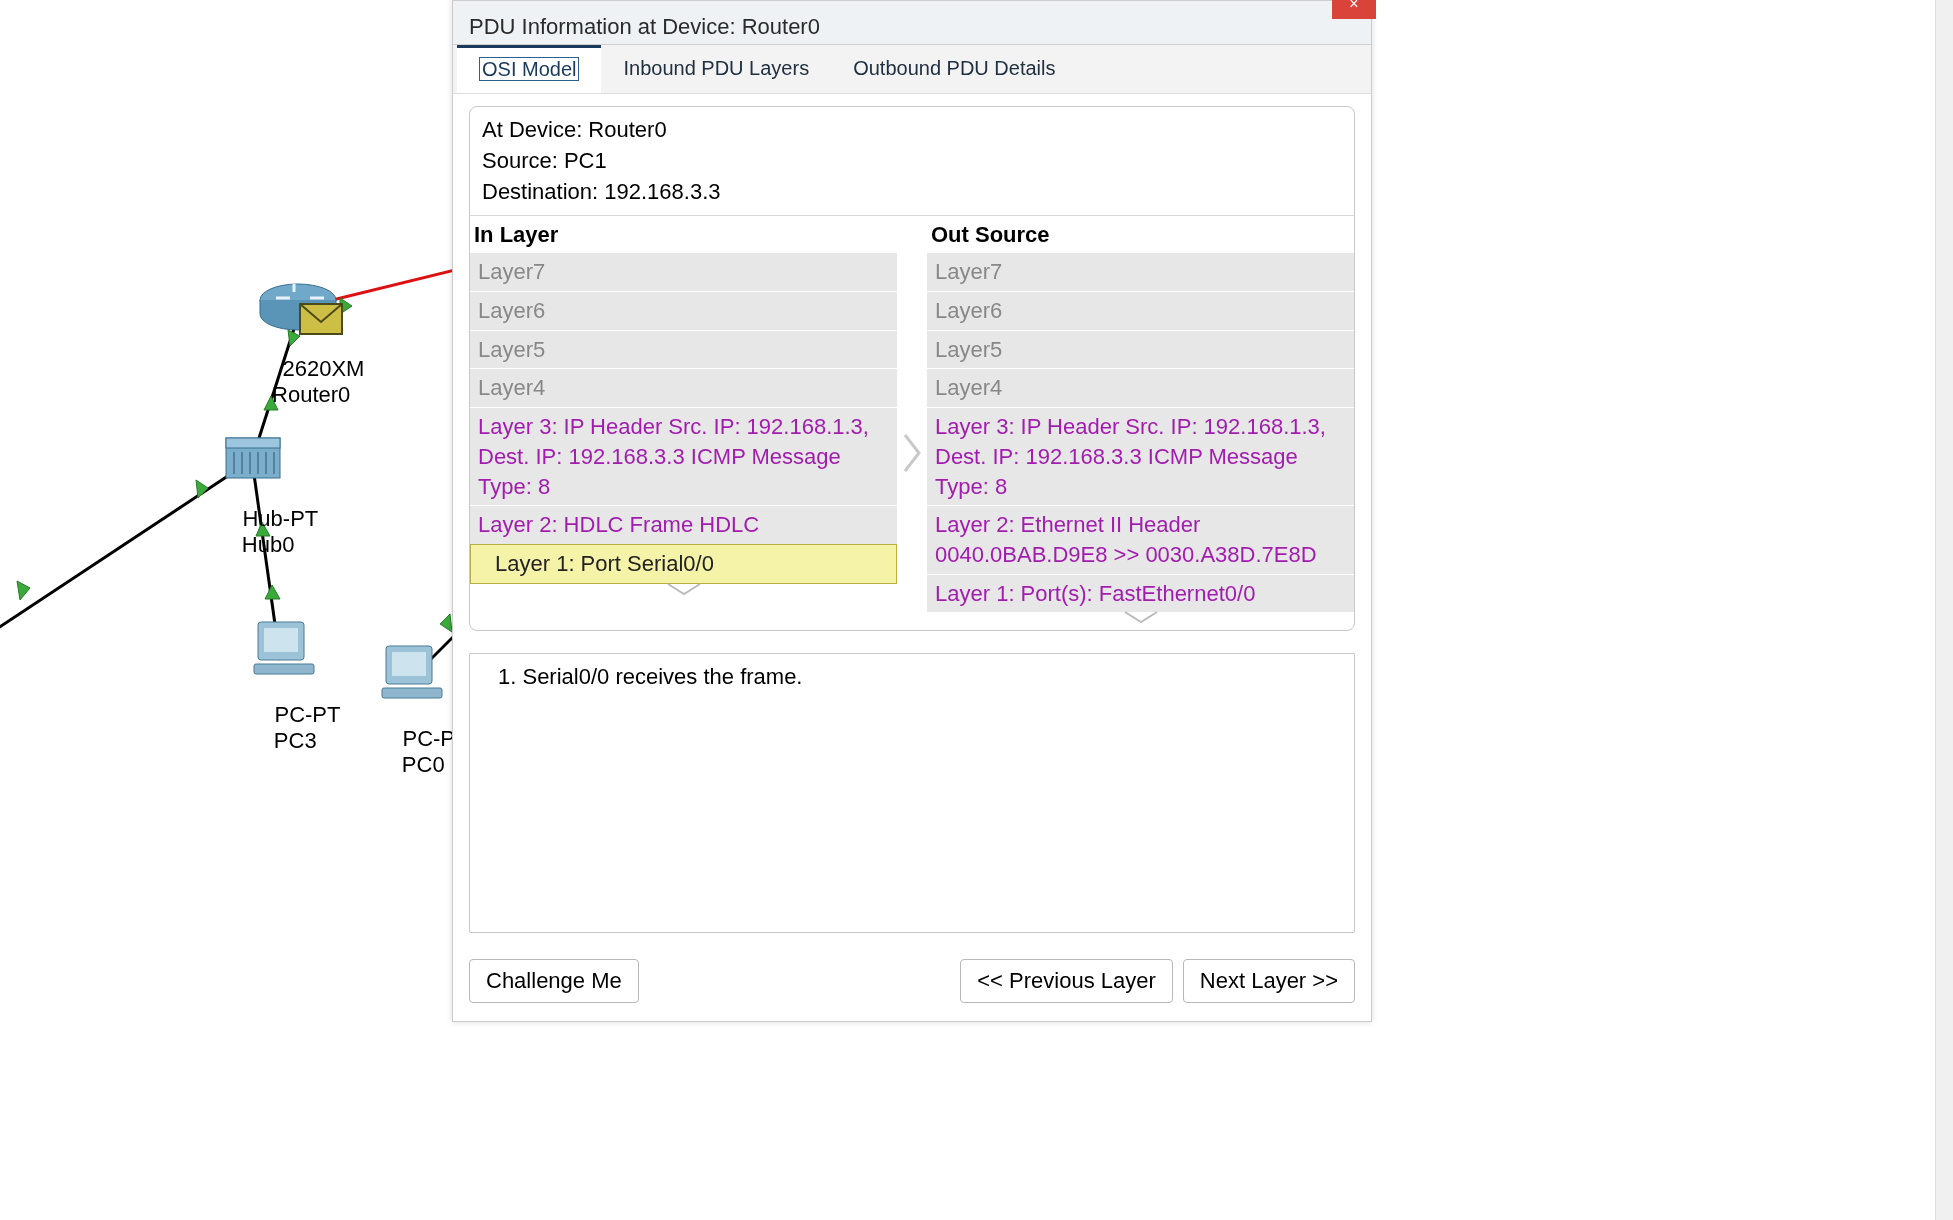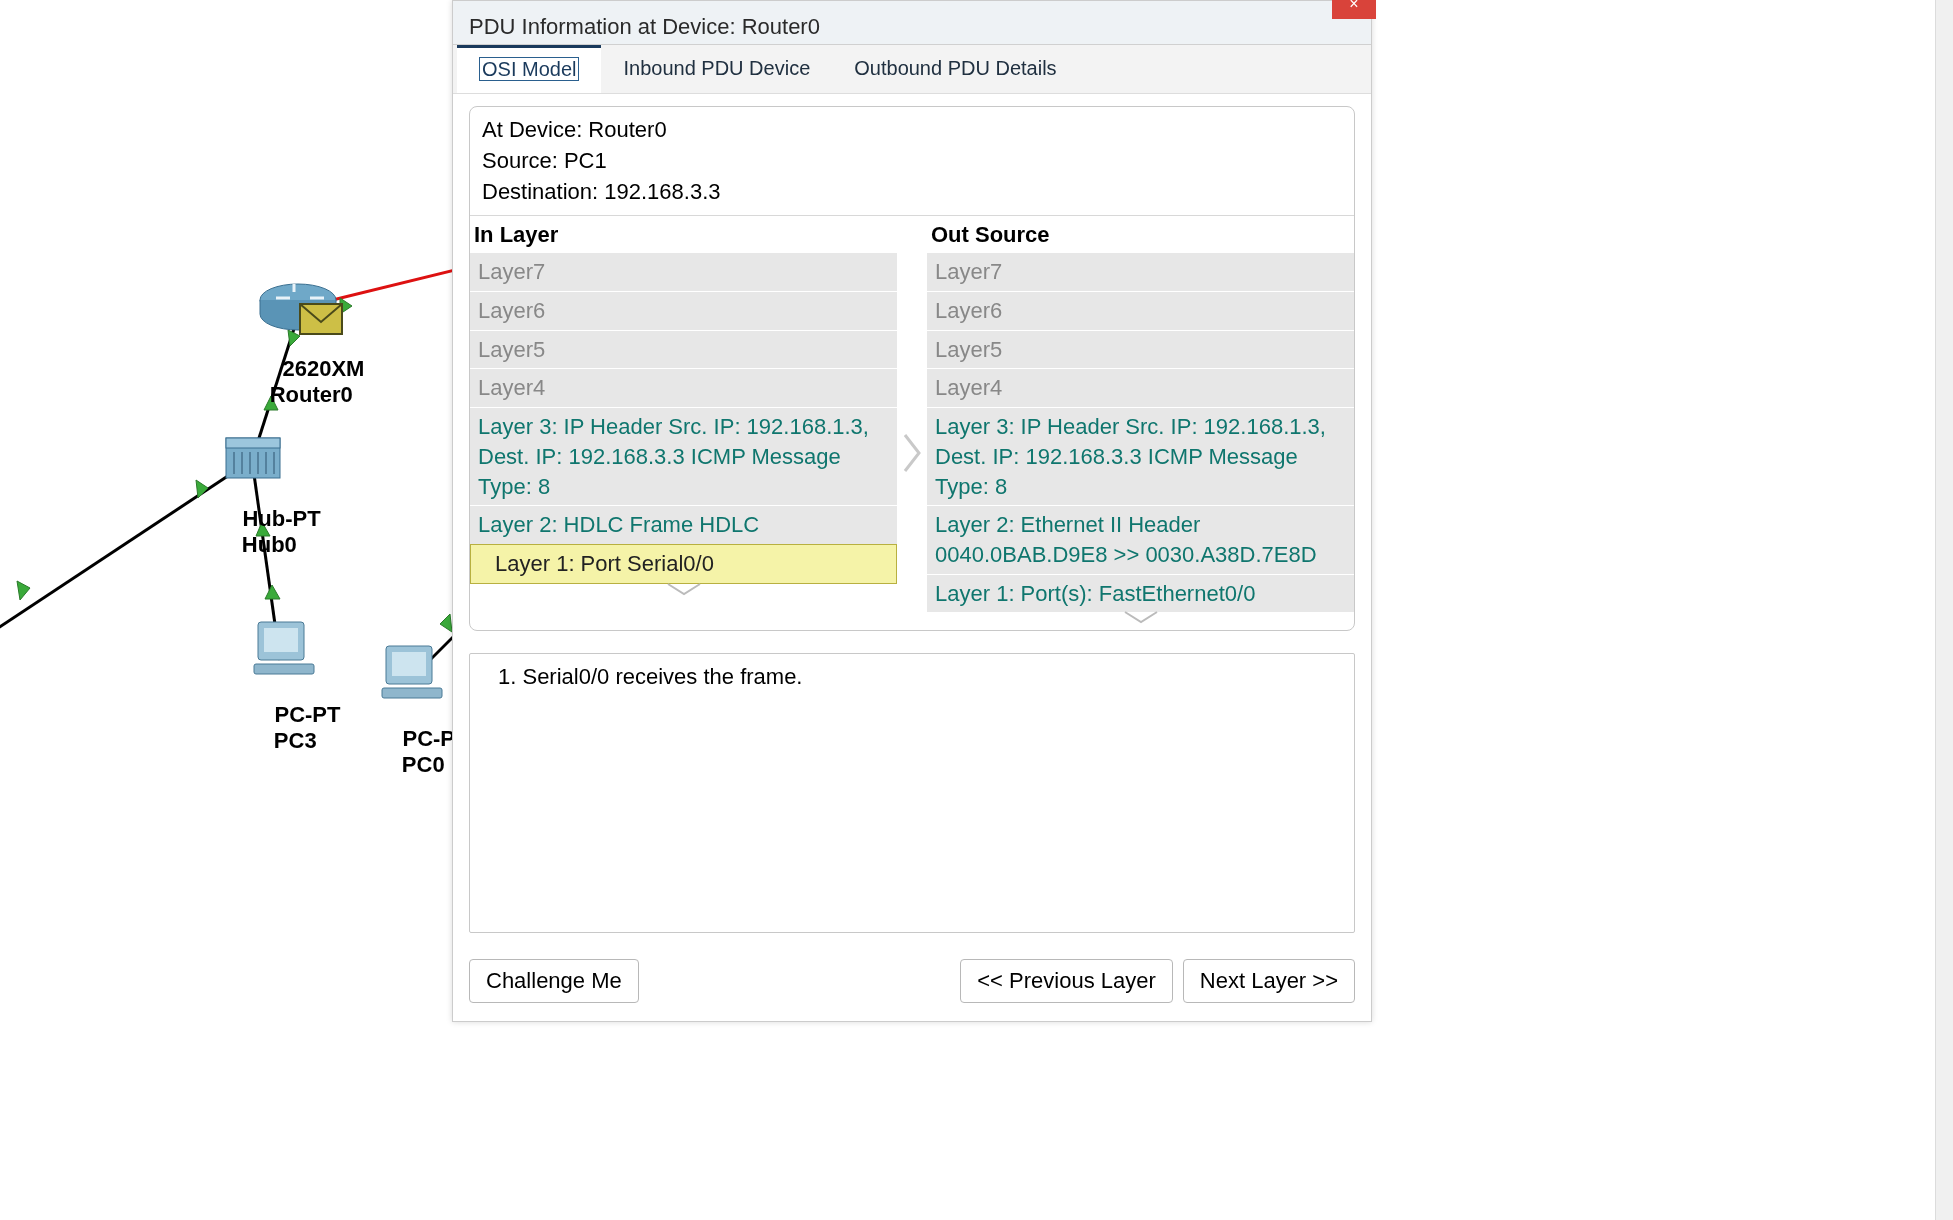--- a/index.html
+++ b/index.html
@@ -19,21 +19,20 @@
       height: 100%;
       background: #fff;
     }
     .topology svg { position: absolute; top: 0; left: 0; width: 452px; height: 900px; }
     .device-label {
       position: absolute;
       text-align: center;
       font-size: 22px;
       color: #000;
       white-space: pre;
-      font-weight: bold;
     }
     .dialog {
       position: absolute;
       left: 452px;
       top: 0;
       width: 920px;
       background: #fff;
       border: 1px solid #ccc;
       box-shadow: 0 0 6px rgba(0,0,0,0.15);
     }
@@ -117,21 +116,21 @@
     }
     .layer-list {  }
     .layer-row {
       border-top: 1px solid #fff;
       padding: 4px 8px;
       font-size: 22px;
       background: #e7e7e7;
       color: #888;
       line-height: 1.35;
     }
-    .layer-row.active-text { color: #0f766e; }
+    .layer-row.active-text { color: #a21caf; }
     .layer-row.highlight {
       background: #f5f3a8;
       border: 1px solid #b8b040;
       color: #222;
       padding-left: 24px;
     }
     .arrow-sep {
       width: 30px;
       align-self: stretch;
       display: flex;
@@ -258,21 +257,21 @@
 <div class="dialog">
   <div class="titlebar">
     <span class="titlebar-title">PDU Information at Device: Router0</span>
     <div class="close-btn">
       <span>×</span>
     </div>
   </div>
 
   <div class="tabs">
     <button class="tab active"><span>OSI Model</span></button>
-    <button class="tab">Inbound PDU Device</button>
+    <button class="tab">Inbound PDU Layers</button>
     <button class="tab">Outbound PDU Details</button>
   </div>
 
   <div class="content">
     <div class="info-box">
       <div class="device-info">
         <div>At Device: Router0</div>
         <div>Source: PC1</div>
         <div>Destination: 192.168.3.3</div>
       </div>

